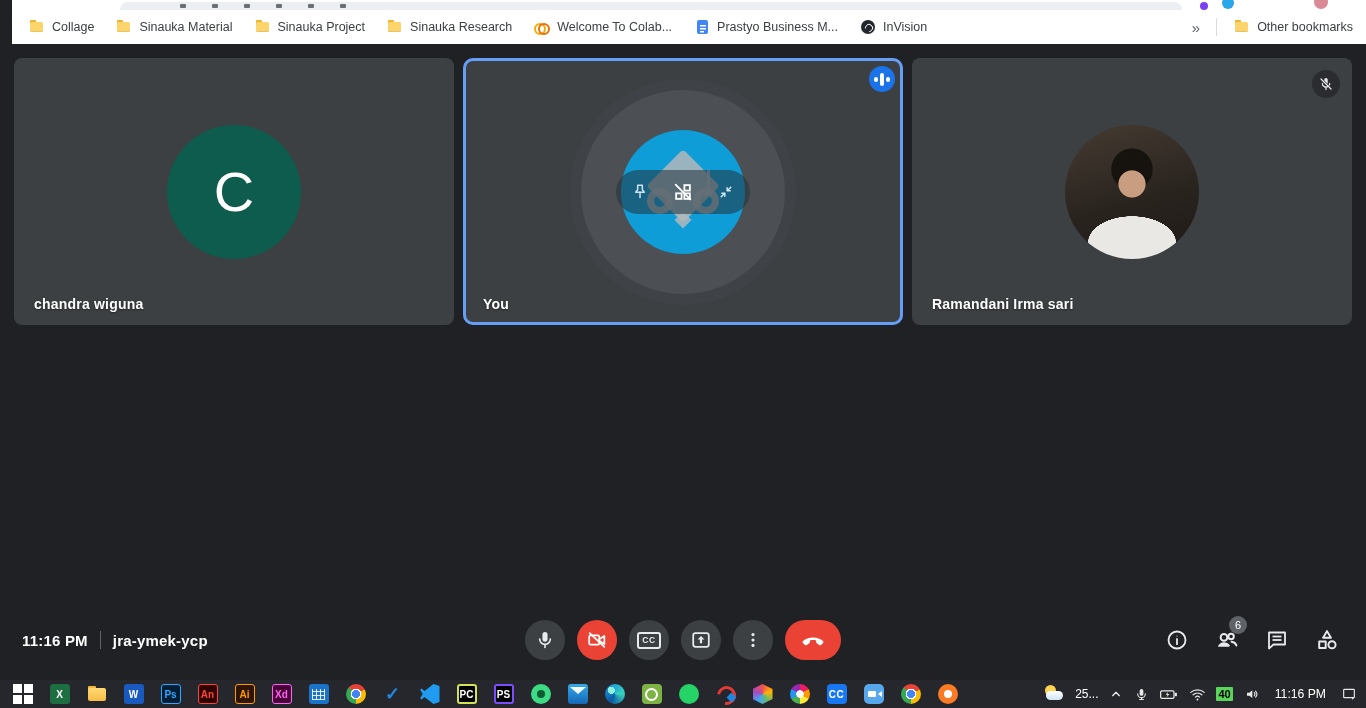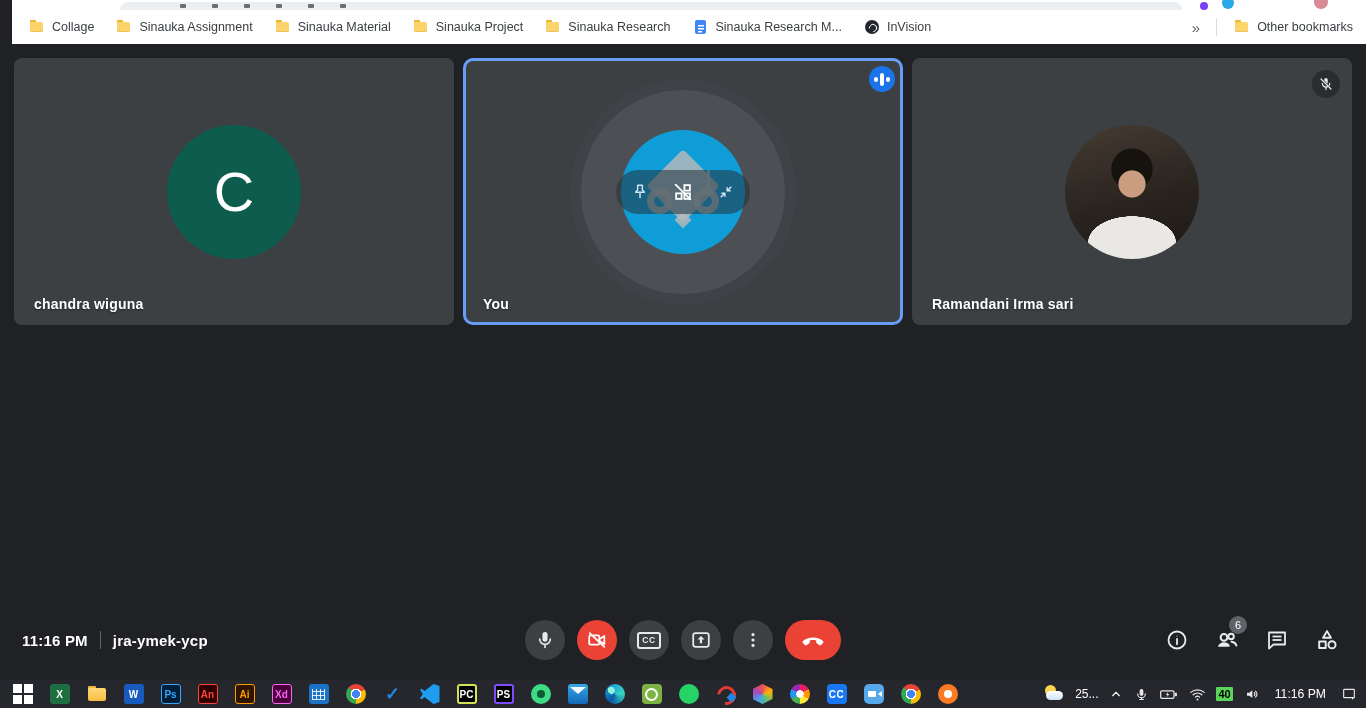--- a/index.html
+++ b/index.html
@@ -181,37 +181,37 @@
       <span class="ext-dot" style="left:1302px; top:-5px; width:14px; height:14px; background:#d98a96;"></span>
     </div>
     <div class="bookmarks-bar">
       <div class="bm-list">
           <div class="bm-item">
             <span class="bm-ic bm-folder"></span>
             <span class="bm-label">Collage</span>
           </div>
           <div class="bm-item">
             <span class="bm-ic bm-folder"></span>
-            <span class="bm-label">Sinauka Assignment</span>
-          </div>
-          <div class="bm-item">
-            <span class="bm-ic bm-folder"></span>
             <span class="bm-label">Sinauka Material</span>
           </div>
           <div class="bm-item">
             <span class="bm-ic bm-folder"></span>
             <span class="bm-label">Sinauka Project</span>
           </div>
           <div class="bm-item">
             <span class="bm-ic bm-folder"></span>
             <span class="bm-label">Sinauka Research</span>
           </div>
           <div class="bm-item">
+            <span class="bm-ic bm-colab"></span>
+            <span class="bm-label">Welcome To Colab...</span>
+          </div>
+          <div class="bm-item">
             <span class="bm-ic bm-docs"></span>
-            <span class="bm-label">Sinauka Research M...</span>
+            <span class="bm-label">Prastyo Business M...</span>
           </div>
           <div class="bm-item">
             <span class="bm-ic bm-invision"></span>
             <span class="bm-label">InVision</span>
           </div>
         </div>
       <div class="bm-right">
         <span class="bm-chevron">»</span>
         <span class="bm-sep"></span>
         <div class="bm-item">

